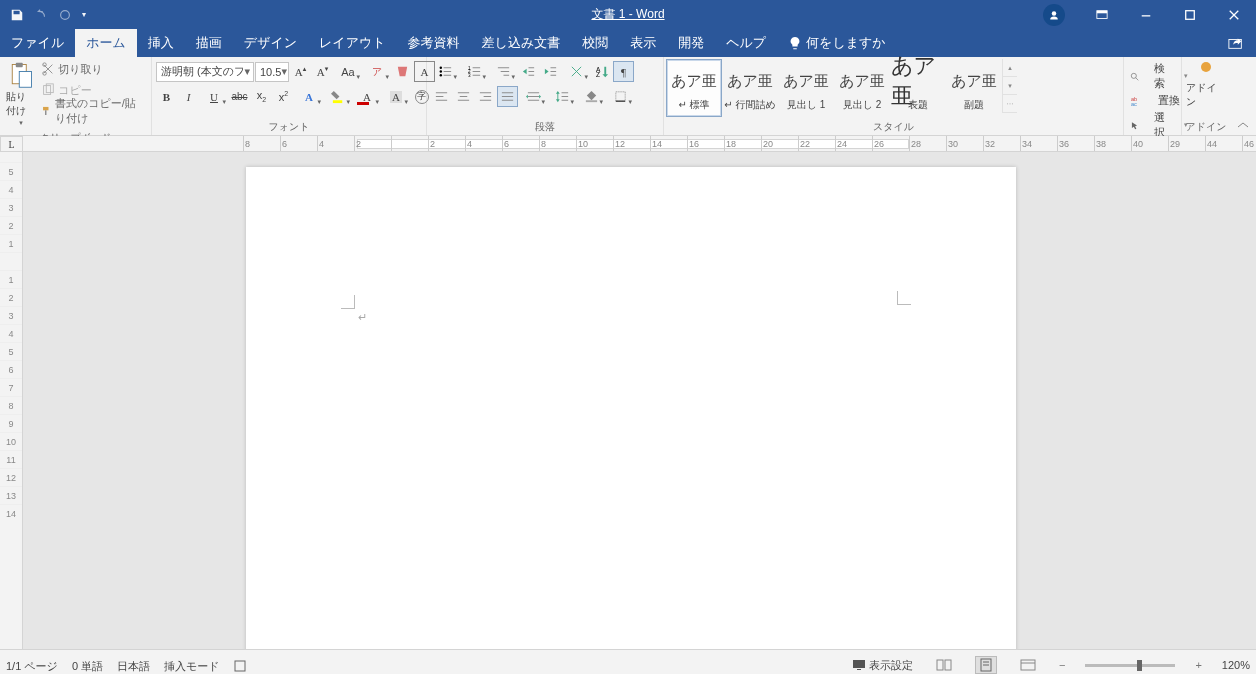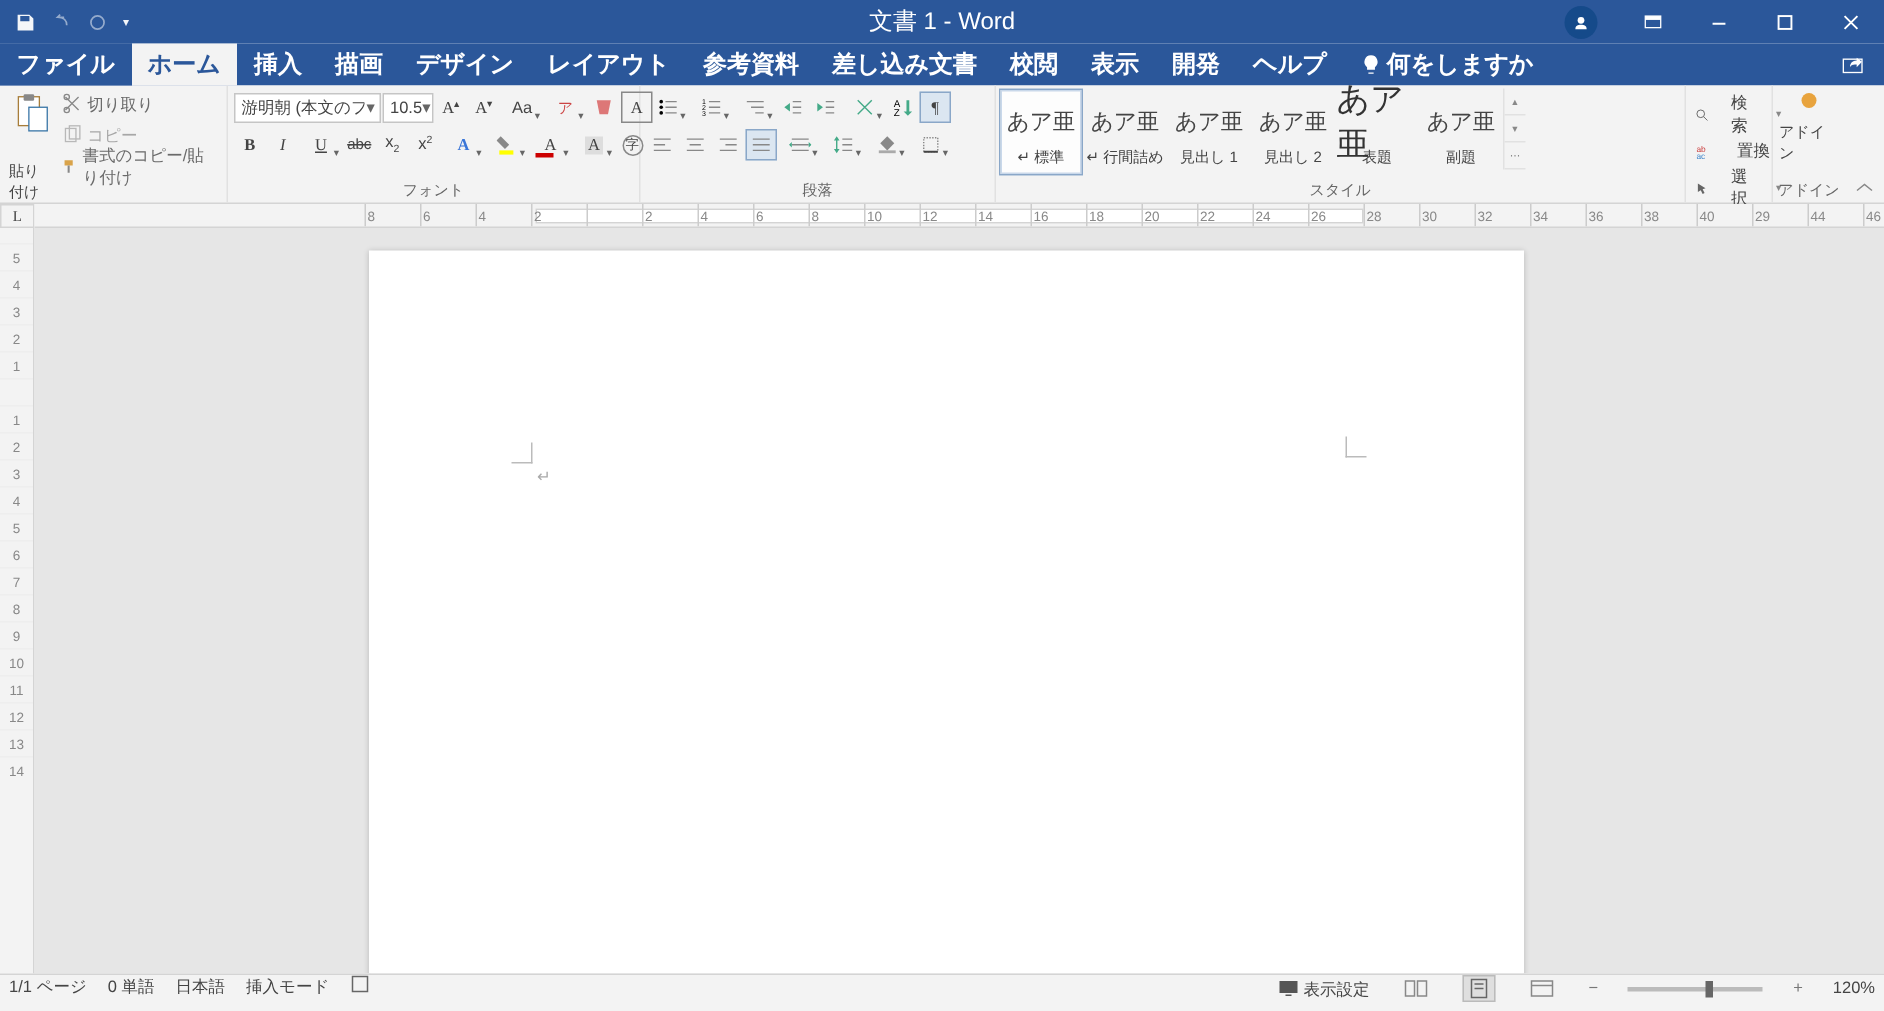--- a/index.html
+++ b/index.html
@@ -1,36 +1,36 @@
 <!DOCTYPE html>
 <html><head>
 <meta charset="utf-8">
 <style>
 * { box-sizing: border-box; margin: 0; padding: 0; font-family: "Meiryo UI", "Yu Gothic UI", sans-serif; }
 body { width: 1256px; height: 674px; overflow: hidden; background: #fff; font-size: 11px; color: #444; }
 .titlebar { height: 29px; background: #2b579a; display: flex; align-items: center; color: #fff; }
 .qat { display: flex; align-items: center; gap: 2px; padding: 0 6px; }
 .qat-btn { width: 22px; height: 22px; display: flex; align-items: center; justify-content: center; color: #fff; opacity: 0.95; }
 .qat-btn svg { width: 14px; height: 14px; }
-.title-text { position: absolute; left: 50%; transform: translateX(-50%); font-size: 16px; color: #fff; }
+.title-text { position: absolute; left: 50%; transform: translateX(-50%); font-size: 12px; color: #fff; text-decoration: underline; }
 .win-controls { margin-left: auto; display: flex; }
 .win-btn { width: 44px; height: 29px; display: flex; align-items: center; justify-content: center; color: #fff; }
 .win-btn svg { width: 12px; height: 12px; }
 .account-icon { background: #154a8a; border-radius: 50%; width: 22px; height: 22px; display: flex; align-items: center; justify-content: center; margin-right: 8px; }
 .tabbar { height: 28px; background: #2b579a; display: flex; align-items: stretch; color: #fff; }
-.tab { padding: 0 11px; display: flex; align-items: center; font-size: 16px; border: 0; font-weight: bold; }
+.tab { padding: 0 11px; display: flex; align-items: center; font-size: 13px; border: 0; }
 .tab.file { background: #2b579a; }
 .tab.active { background: #f3f3f3; color: #2b579a; }
 .tell-me { display: flex; align-items: center; gap: 4px; }
 .share-icon { margin-left: auto; width: 40px; display: flex; align-items: center; justify-content: center; }
 .ribbon { height: 79px; background: #f3f3f3; border-bottom: 1px solid #d4d4d4; display: flex; }
 .group { border-right: 1px solid #e1e1e1; display: flex; flex-direction: column; }
 .group-body { flex: 1; display: flex; align-items: flex-start; padding: 2px 4px; }
 .group-label { height: 15px; font-size: 10px; text-align: center; color: #666; position: relative; }
-.big-btn { display: flex; flex-direction: column; align-items: center; justify-content: center; width: 42px; padding: 2px; gap: 18px; }
+.big-btn { display: flex; flex-direction: column; align-items: center; justify-content: center; width: 42px; padding: 2px; gap: 1px; }
 .big-btn svg { width: 28px; height: 28px; }
 .sm-row { display: flex; flex-direction: column; gap: 1px; }
 .sm-btn { height: 20px; display: flex; align-items: center; gap: 3px; padding: 0 3px; font-size: 11px; color: #6a6a6a; }
 .sm-btn svg { width: 14px; height: 14px; }
 .font-combo { height: 20px; border: 1px solid #c5c5c5; background: #fff; display: flex; align-items: center; padding: 0 2px 0 4px; font-size: 11px; }
 .font-combo .dd { width: 10px; text-align: center; color: #666; }
 .row { display: flex; align-items: center; gap: 1px; }
 .icon-btn { width: 21px; height: 21px; display: flex; align-items: center; justify-content: center; border: 1px solid transparent; }
 .icon-btn.sel { background: #dbe6f1; border-color: #8aa7c8; }
 .icon-btn svg { width: 15px; height: 15px; }
@@ -52,21 +52,21 @@
 .h-ruler-inner { position: absolute; top: 0; height: 100%; display: flex; font-size: 9px; color: #888; font-family: sans-serif; }
 .h-ruler-inner span { display: inline-flex; width: 37px; align-items: center; justify-content: flex-start; border-left: 1px solid #ccc; padding-left: 1px; }
 .v-ruler { position: absolute; left: 0; top: 152px; width: 23px; bottom: 25px; background: #f3f3f3; border-right: 1px solid #d4d4d4; overflow: hidden; }
 .v-ruler-inner { position: absolute; left: 0; width: 100%; display: flex; flex-direction: column; font-size: 9px; color: #888; }
 .v-ruler-inner span { height: 18px; display: flex; align-items: center; justify-content: center; border-top: 1px solid #eee; }
 .doc-area { position: absolute; left: 23px; top: 152px; right: 0; bottom: 25px; background: #e6e6e6; overflow: hidden; }
 .page { position: absolute; left: 223px; top: 15px; width: 770px; height: 1080px; background: #fff; box-shadow: 0 0 4px rgba(0,0,0,0.2); }
 .margin-mark-tl { position: absolute; left: 95px; top: 128px; width: 14px; height: 14px; border-left: 1px solid #bbb; border-top: 1px solid #bbb; transform: rotate(180deg); }
 .margin-mark-tr { position: absolute; right: 105px; top: 124px; width: 14px; height: 14px; border-right: 1px solid #bbb; border-top: 1px solid #bbb; transform: rotate(180deg); }
 .cursor-mark { position: absolute; left: 112px; top: 144px; font-size: 11px; color: #aaa; }
-.statusbar { position: absolute; left: 0; right: 0; bottom: 0; height: 25px; background: #f3f3f3; border-top: 1px solid #d4d4d4; display: flex; align-items: flex-start; font-size: 11px; padding: 0 6px; gap: 14px; }
+.statusbar { position: absolute; left: 0; right: 0; bottom: 0; height: 25px; background: #f3f3f3; border-top: 1px solid #d4d4d4; display: flex; align-items: flex-end; font-size: 11px; padding: 0 6px; gap: 14px; }
 .statusbar .right { margin-left: auto; display: flex; align-items: center; gap: 20px; }
 .view-btn { width: 22px; height: 18px; display: flex; align-items: center; justify-content: center; border: 1px solid transparent; }
 .view-btn.sel { background: #dfdfdf; border-color: #bbb; }
 .zoom-slider { width: 90px; height: 3px; background: #bbb; position: relative; }
 .zoom-slider::before { content: ""; position: absolute; left: 52px; top: -4px; width: 5px; height: 11px; background: #666; }
 .sep { color: #777; }
 .ruler-active { position: absolute; top: 3px; height: 10px; background: #fff; border: 1px solid #d4d4d4; }
 </style>
 </head>
 <body>

